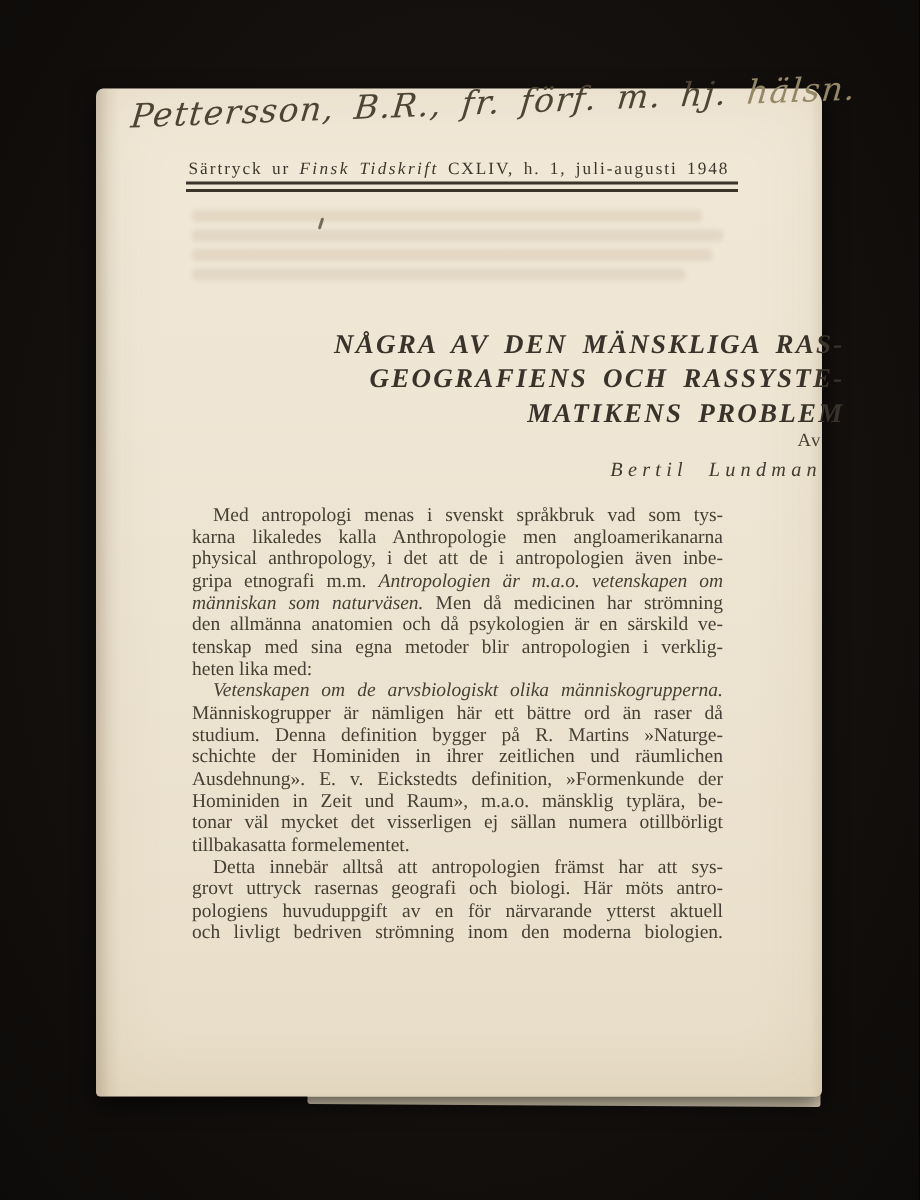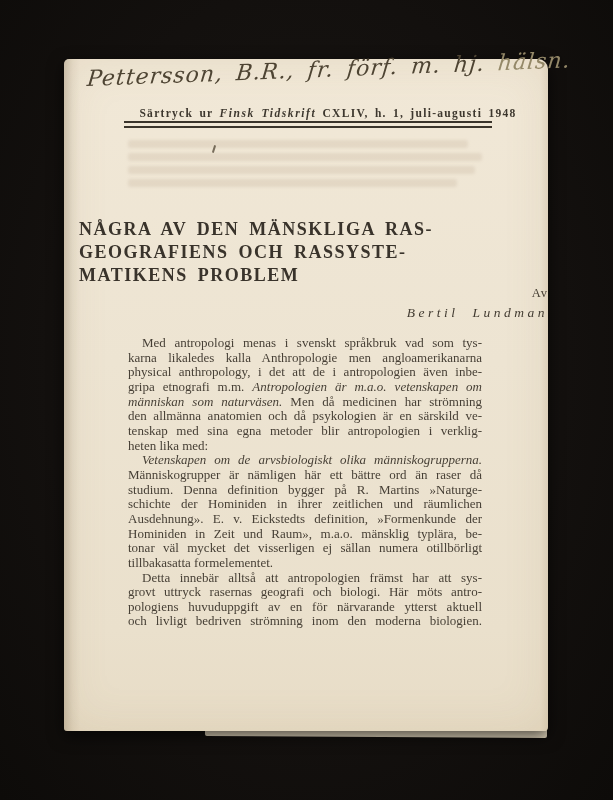--- a/index.html
+++ b/index.html
@@ -54,26 +54,25 @@
     transform: rotate(-2.2deg) skewX(-8deg);
     transform-origin: left bottom;
   }
   .handwriting .faint { color: #948868; }
 
   .imprint {
     position: absolute;
     left: 0; top: 48px; width: 100%;
     text-align: center;
     font-size: 11.5px;
-    font-weight: 700;
+    font-weight: 400;
     letter-spacing: 1.3px;
     word-spacing: 2px;
     color: #3d372e;
     white-space: nowrap;
-    margin-left: 22px;
   }
   .imprint .journal { font-style: italic; letter-spacing: 1.6px; }
 
   .double-rule {
     position: absolute;
     left: 60px; top: 62px; width: 368px; height: 3px;
     border-top: 2px solid #3a342b;
     border-bottom: 2px solid #3a342b;
   }
 
@@ -88,27 +87,28 @@
     position: absolute; left: 149px; top: 86px; width: 2px; height: 8px;
     background: rgba(70,58,42,0.7);
     transform: rotate(18deg);
     border-radius: 1px;
   }
 
   .title {
     position: absolute;
     left: 0; top: 144px; width: 100%;
     margin: 15px;
-    text-align: left;
+    text-align: right;
     font-size: 18px;
     font-weight: 700;
     line-height: 23px;
     letter-spacing: 1.5px;
     word-spacing: 4px;
     color: #39332b;
+    font-style: italic;
   }
   .title span { display: block; }
 
   .byline-label {
     position: absolute;
     left: 0; top: 227px; width: 100%;
     text-align: right;
     font-size: 12.5px;
     letter-spacing: 1px;
     color: #453e33;

